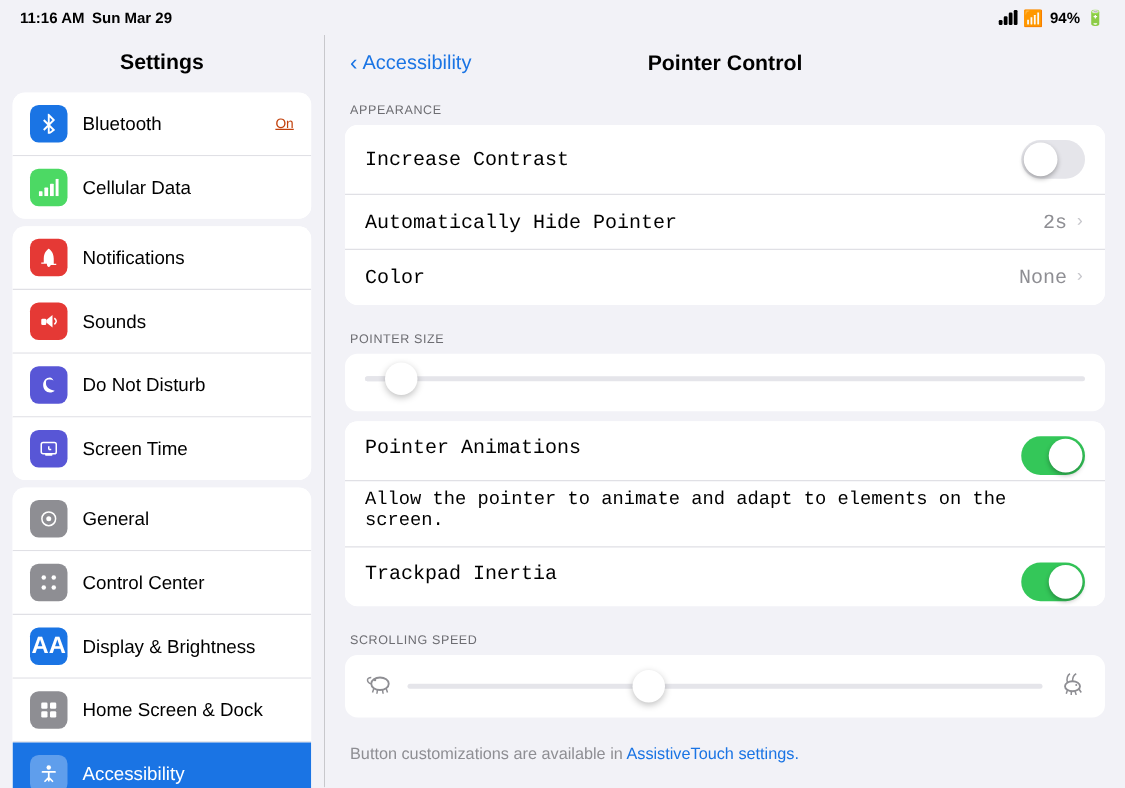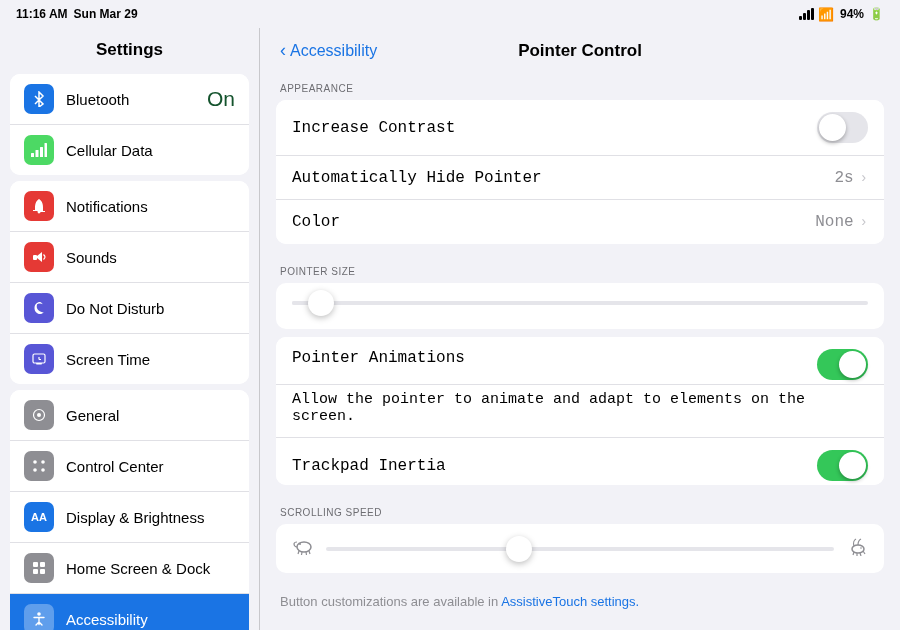--- a/index.html
+++ b/index.html
@@ -83,22 +83,23 @@
       margin-right: 12px;
       flex-shrink: 0;
       font-size: 16px;
     }
     .item-label {
       font-size: 15px;
       color: #000;
       flex: 1;
     }
     .item-value {
-      font-size: 21px;
-      color: #14532d;
+      font-size: 11px;
+      color: #c2410c;
+      text-decoration: underline;
     }
 
     
     .detail-panel {
       flex: 1;
       background: #f2f2f7;
       overflow-y: auto;
       display: flex;
       flex-direction: column;
     }
@@ -410,21 +411,21 @@
           <svg width="16" height="16" viewBox="0 0 16 16" fill="white">
             <circle cx="4" cy="4" r="1.8" fill="white"></circle>
             <circle cx="12" cy="4" r="1.8" fill="white"></circle>
             <circle cx="4" cy="12" r="1.8" fill="white"></circle>
             <circle cx="12" cy="12" r="1.8" fill="white"></circle>
           </svg>
         </div>
         <span class="item-label">Control Center</span>
       </div>
       <div class="sidebar-item">
-        <div class="item-icon" style="background:#1a74e4; font-size:11px; font-weight:700; color:#fff; display:flex; align-items:center; justify-content:center;">AA</div>
+        <div class="item-icon" style="background:#1a74e4; font-size:19px; font-weight:700; color:#fff; display:flex; align-items:center; justify-content:center;">AA</div>
         <span class="item-label">Display &amp; Brightness</span>
       </div>
       <div class="sidebar-item">
         <div class="item-icon" style="background:#8e8e93;">
           <svg width="16" height="16" viewBox="0 0 16 16" fill="white">
             <rect x="2" y="2" width="5" height="5" rx="1"></rect>
             <rect x="9" y="2" width="5" height="5" rx="1"></rect>
             <rect x="2" y="9" width="5" height="5" rx="1"></rect>
             <rect x="9" y="9" width="5" height="5" rx="1"></rect>
           </svg>
@@ -490,21 +491,21 @@
       <div class="settings-group">
 
         <div class="settings-row" style="flex-wrap:wrap; align-items:flex-start; padding-bottom:4px;">
           <span class="settings-row-label">Pointer Animations</span>
           <div class="toggle on">
             <div class="toggle-thumb"></div>
           </div>
         </div>
         <div class="desc-text">Allow the pointer to animate and adapt to elements on the screen.</div>
 
-        <div class="settings-row" style="flex-wrap:wrap; align-items:center; padding-bottom:4px; border-top:0.5px solid #e0e0e5;">
+        <div class="settings-row" style="flex-wrap:wrap; align-items:flex-start; padding-bottom:4px; border-top:0.5px solid #e0e0e5;">
           <span class="settings-row-label">Trackpad Inertia</span>
           <div class="toggle on">
             <div class="toggle-thumb"></div>
           </div>
         </div>
       </div>
 
       <div class="section-header">SCROLLING SPEED</div>
       <div class="scrolling-section">
         <div class="scrolling-slider-row">

